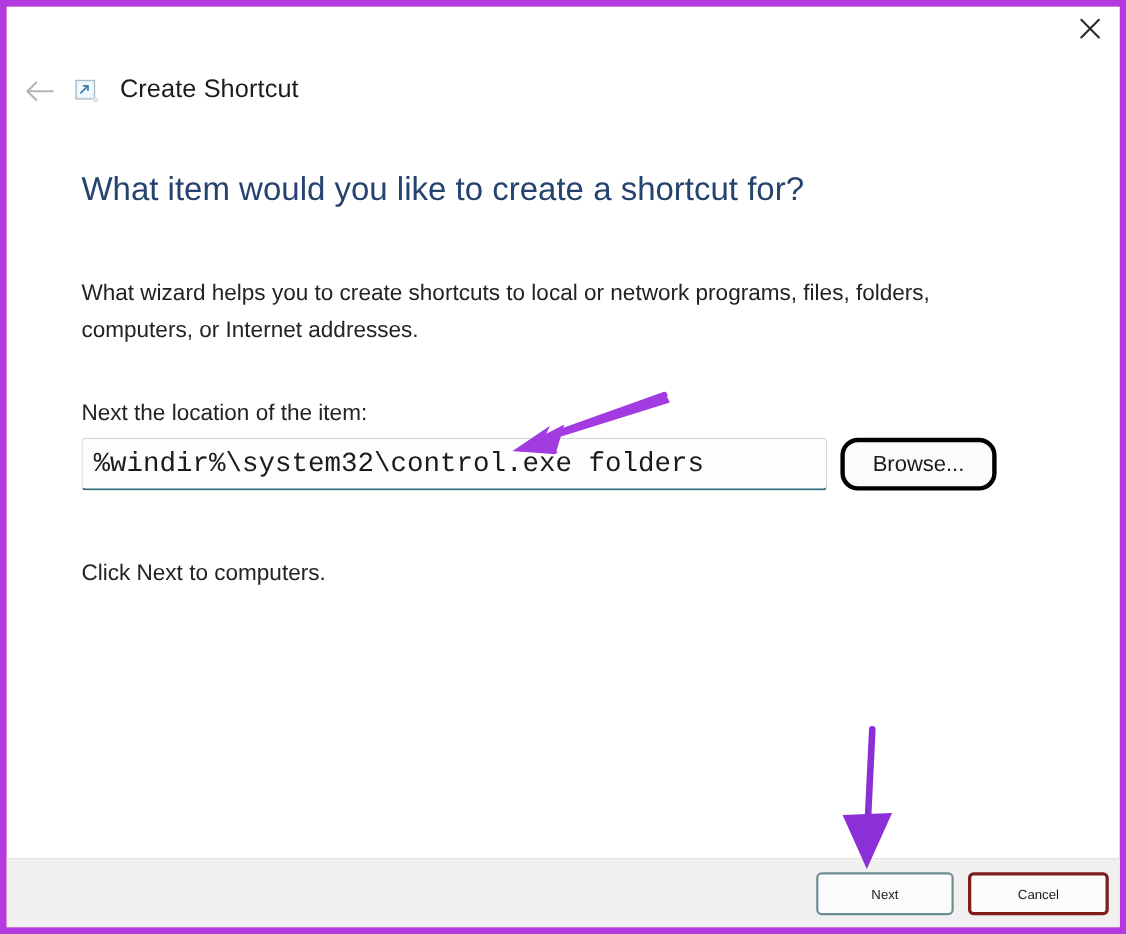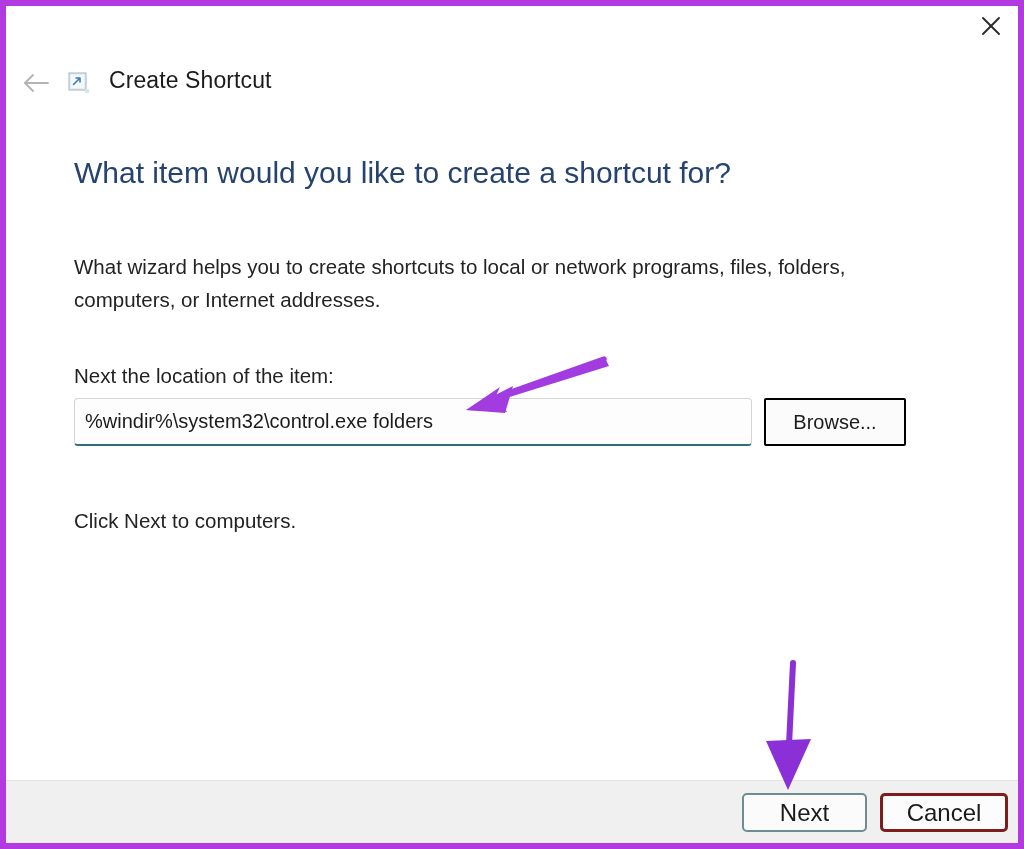--- a/index.html
+++ b/index.html
@@ -137,36 +137,36 @@
     height: 48px;
   }
   #location-input {
     box-sizing: border-box;
     width: 100%;
     height: 100%;
     border: 1px solid #d4d4d4;
     border-bottom: 2px solid #2f6d78;
     border-radius: 4px;
     background: #fdfdfd;
-    font-family: Liberation Sans, sans-serif;
-    font-size: 20px;
+    font-family: Liberation Mono, monospace;
+    font-size: 25px;
     color: #1b1b1b;
     padding: 0 10px;
     outline: none;
   }
 
   #browse-button {
     position: absolute;
     left: 758px;
     top: 282px;
     width: 142px;
     height: 48px;
     box-sizing: border-box;
-    border: 2px solid #000000;
-    border-radius: 2px;
+    border: 4px solid #000000;
+    border-radius: 16px;
     background: #fbfbfb;
     font-family: "Liberation Sans", sans-serif;
     font-size: 20px;
     color: #1b1b1b;
     cursor: default;
   }
 
   #continue-text {
     position: absolute;
     left: 68px;
@@ -186,21 +186,21 @@
     background: #f0f0f0;
     border-top: 1px solid #e3e3e3;
   }
   .footer-button {
     position: absolute;
     top: 12px;
     height: 39px;
     box-sizing: border-box;
     border-radius: 5px;
     font-family: "Liberation Sans", sans-serif;
-    font-size: 24px;
+    font-size: 12px;
     color: #1b1b1b;
     background: #fcfcfc;
     cursor: default;
   }
   #next-button {
     left: 736px;
     width: 125px;
     border: 2px solid #6d8d93;
     background: #fbfbfb;
   }

